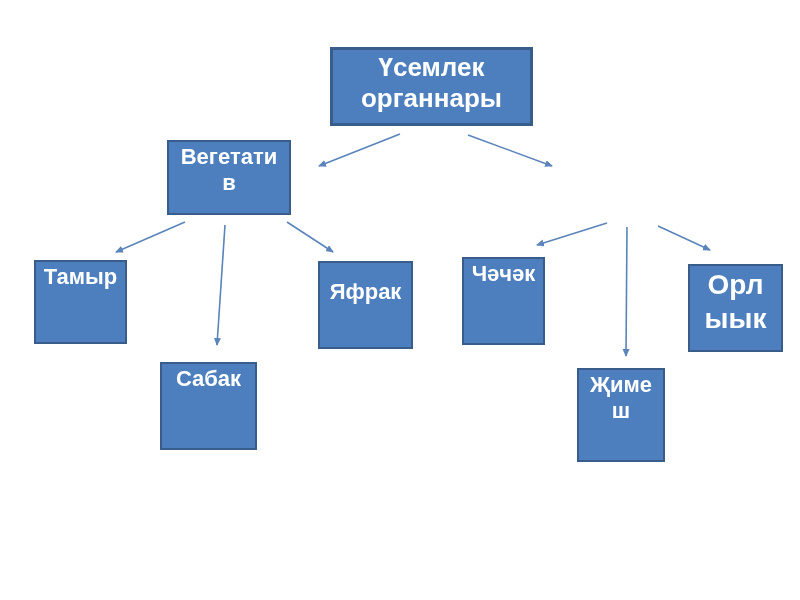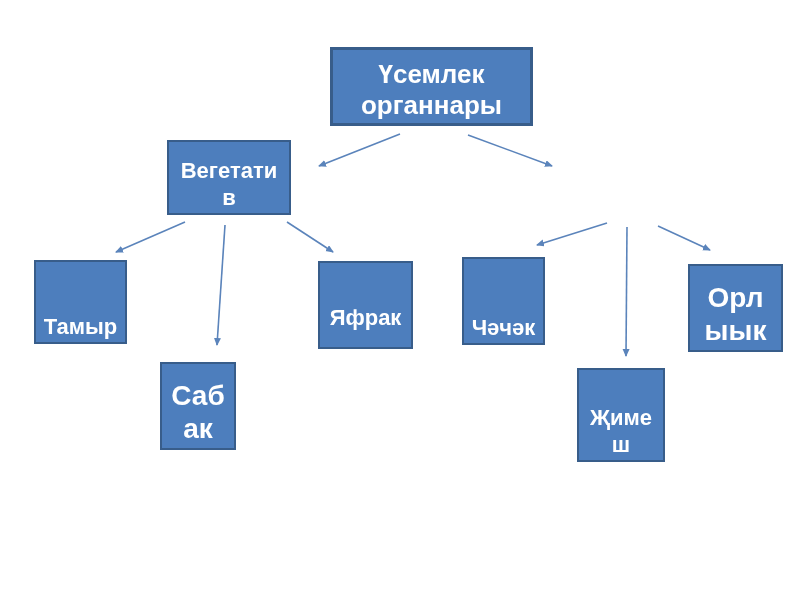--- a/index.html
+++ b/index.html
@@ -14,31 +14,31 @@
   body{background:var(--background);font-family:"Liberation Sans","DejaVu Sans",sans-serif;}
   .slide{position:relative;width:800px;height:600px;background:var(--background);}
   .edges{position:absolute;left:0;top:0;width:800px;height:600px;pointer-events:none;}
   .edges line{stroke:var(--connector);stroke-width:1.6;}
   .node{
     position:absolute;
     background:var(--node-fill);
     border:2px solid var(--node-border);
     color:var(--node-text);
     font-weight:bold;
-    display:flex;align-items:flex-end;justify-content:center;
+    display:flex;align-items:flex-start;justify-content:center;
     text-align:center;
     line-height:1.2;
     padding:2px 8px;
   }
   .node .lbl{display:block;width:100%;overflow-wrap:break-word;word-break:break-word;}
   .node-root      {left:330px;top:47px; width:203px;height:79px;font-size:26px;border-width:3px;}
   .node-vegetative{left:167px;top:140px;width:124px;height:75px;font-size:22px;}
   .node-generative{left:555px;top:138px;width:118px;height:80px;font-size:22px;padding:2px 6px;}
   .node-tamyr     {left:34px; top:260px;width:93px; height:84px;font-size:22px;padding:2px 6px;}
-  .node-sabak     {left:160px;top:362px;width:76px; height:88px;font-size:28px;padding:2px 6px;}
+  .node-sabak     {left:160px;top:362px;width:97px; height:88px;font-size:22px;padding:2px 6px;}
   .node-yafrak    {left:318px;top:261px;width:95px; height:88px;font-size:22px;padding:16px 6px;}
   .node-chachak   {left:462px;top:257px;width:83px; height:88px;font-size:22px;padding:2px 6px;}
   .node-zhimesh   {left:577px;top:368px;width:88px; height:94px;font-size:22px;padding:2px 6px;}
   .node-orlyyk    {left:688px;top:264px;width:95px; height:88px;font-size:28px;padding:2px 6px;}
 </style>
 </head>
 <body>
 
 <div class="slide">
 

